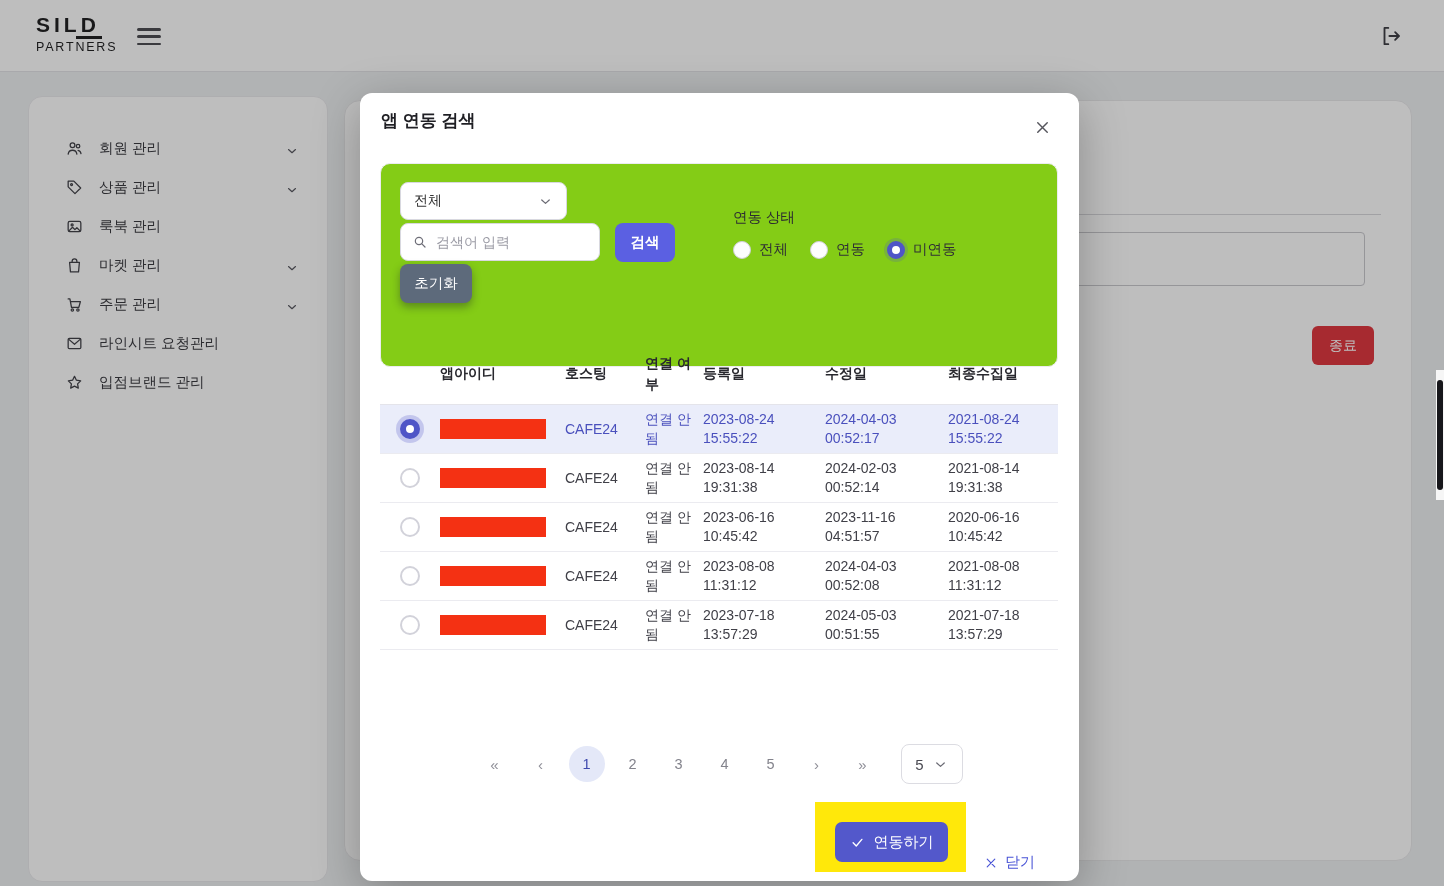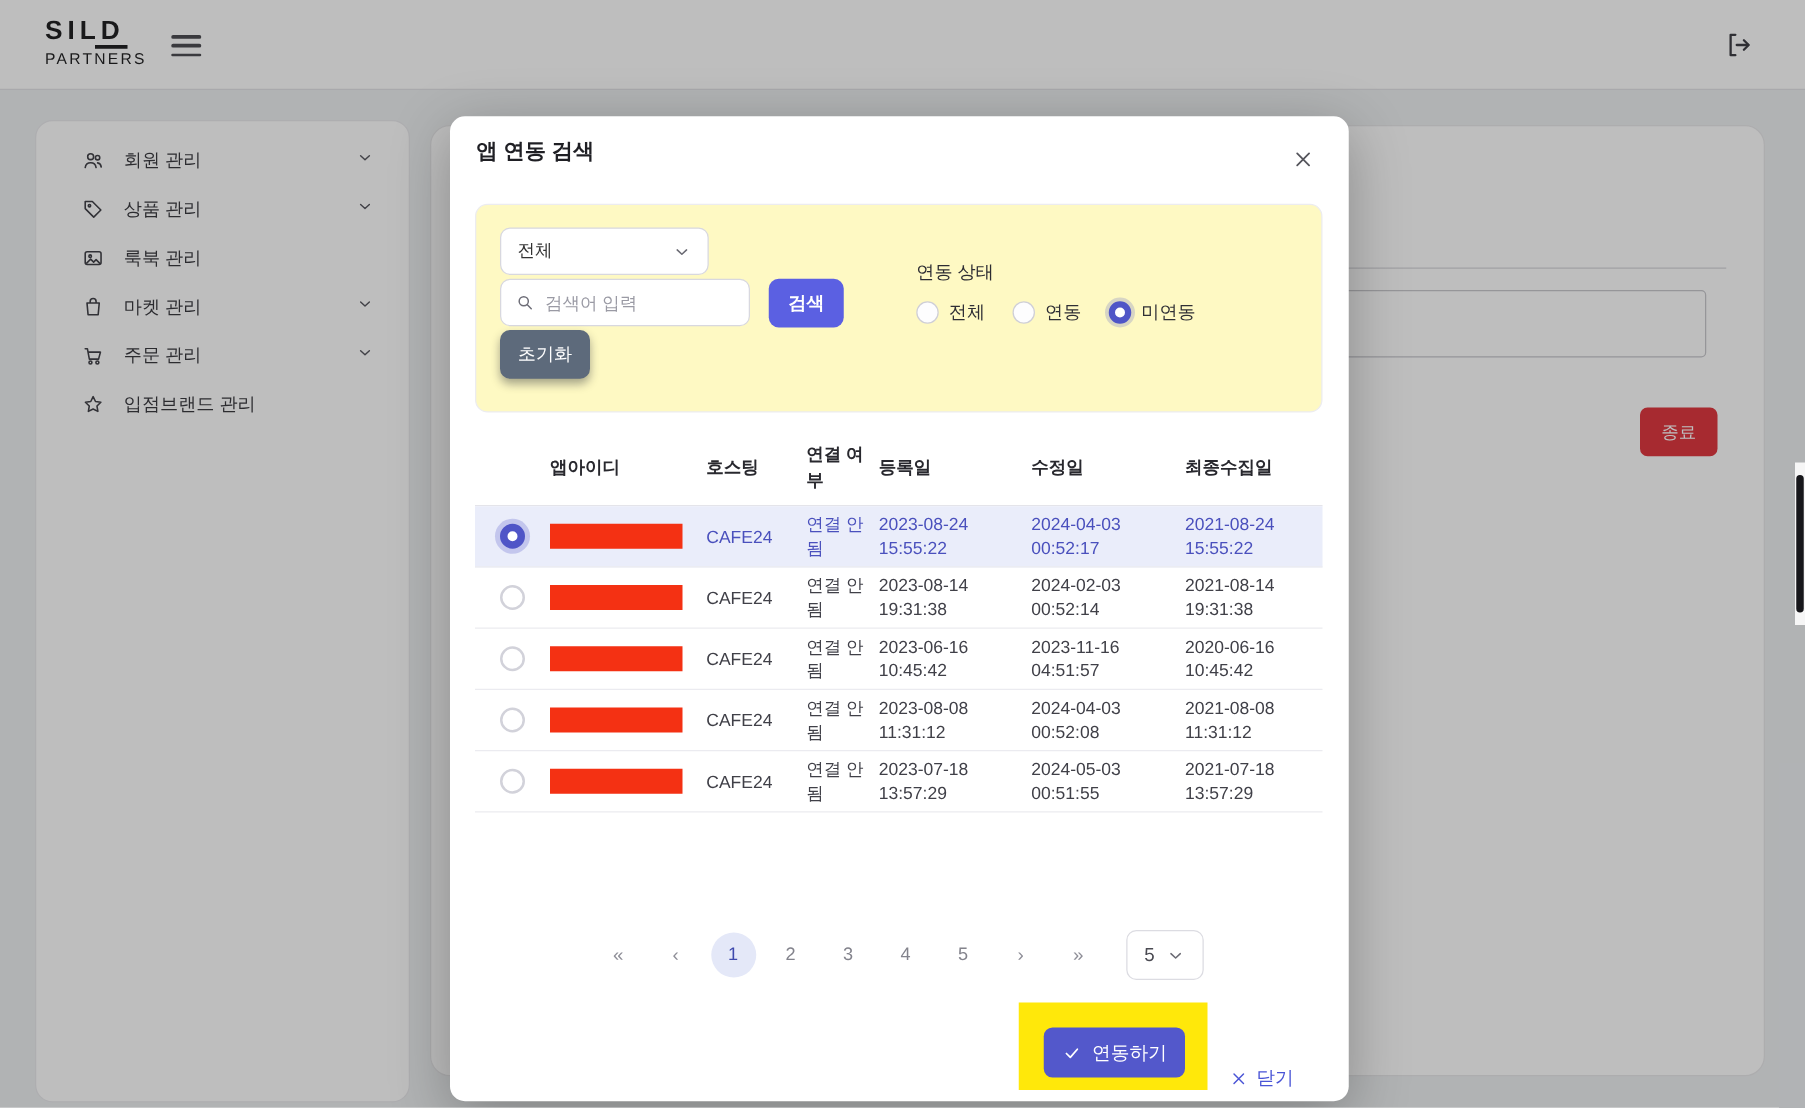--- a/index.html
+++ b/index.html
@@ -22,21 +22,21 @@
   .hamburger { position:absolute; left:137px; top:28px; width:24px; height:17px;
     display:flex; flex-direction:column; justify-content:space-between; cursor:pointer; }
   .hamburger span { height:2.5px; background:#4a4a50; border-radius:2px; }
   .logout-btn { position:absolute; right:40px; top:23px; width:26px; height:26px; color:#3b3b42; cursor:pointer; }
 
   .sidebar {
     position:absolute; left:28px; top:96px; width:300px; height:786px;
     background:#fff; border:1px solid #e9e9ec; border-radius:14px;
     padding-top:22px; z-index:1;
   }
-  .side-item { height:39px; display:flex; align-items:flex-start; padding:0 28px 0 36px; gap:15px;
+  .side-item { height:39px; display:flex; align-items:flex-end; padding:0 28px 0 36px; gap:15px;
     font-size:14.5px; color:#37373d; cursor:pointer; }
   .side-item .icn { color:#3f3f46; flex:0 0 auto; }
   .side-item .chev { margin-left:auto; color:#56565e; }
 
   .maincard {
     position:absolute; left:344px; top:100px; width:1068px; height:761px;
     background:#fff; border:1px solid #e8e8ea; border-radius:16px; z-index:1;
   }
   .mc-divider { position:absolute; left:30px; right:30px; top:113px; height:1px; background:#d8d8dc; }
   .mc-inputbox { position:absolute; left:30px; width:990px; top:131px; height:54px;
@@ -50,22 +50,22 @@
 
   
   .modal {
     position:absolute; left:360px; top:93px; width:719px; height:788px;
     background:#fff; border-radius:12px; z-index:10;
     box-shadow:0 12px 48px rgba(0,0,0,0.28);
   }
   .modal-title { position:absolute; left:21px; top:16px; font-size:17px; font-weight:bold; color:#1f1f24; }
   .modal-close { position:absolute; right:26px; top:24px; width:20px; height:20px; color:#55555c; cursor:pointer; background:none; border:none; }
 
-  .filter-panel { position:absolute; left:20px; top:70px; width:678px; height:167px;
-    background:#fef9c3; border:1px solid #ececf0; border-radius:10px; }
+  .filter-panel { position:absolute; left:20px; top:70px; width:678px; height:204px;
+    background:#84cc16; border:1px solid #ececf0; border-radius:10px; }
   .f-select { position:absolute; left:19px; top:18px; width:167px; height:38px;
     background:#fff; border:1px solid #d8d8df; border-radius:8px;
     display:flex; align-items:center; padding:0 13px; font-size:14px; color:#333; cursor:pointer; }
   .f-select .chev { margin-left:auto; color:#6b6b74; }
   .f-search { position:absolute; left:19px; top:59px; width:200px; height:38px;
     background:#fff; border:1px solid #d8d8df; border-radius:8px;
     display:flex; align-items:center; padding:0 11px; gap:8px; }
   .f-search .icn { color:#6e6e78; flex:0 0 auto; }
   .f-search input { border:none; outline:none; width:100%; font-size:14px; font-family:inherit; color:#333; background:transparent; }
   .f-search input::placeholder { color:#9a9aa4; }
@@ -211,20 +211,29 @@
     <span>주문 관리</span>
     <span class="chev">
         <svg width="14" height="14" viewBox="0 0 24 24" fill="none" stroke="currentColor" stroke-width="2" stroke-linecap="round" stroke-linejoin="round">
           <path d="M6 9.5 12 15l6-5.5"></path>
         </svg>
       </span>
   </div>
   <div class="side-item">
     <span class="icn">
         <svg width="19" height="19" viewBox="0 0 24 24" fill="none" stroke="currentColor" stroke-width="1.6" stroke-linejoin="round">
+          <rect x="4" y="5.5" width="16" height="13" rx="1.5"></rect>
+          <path d="M4.5 6.5 12 13l7.5-6.5"></path>
+        </svg>
+      </span>
+    <span>라인시트 요청관리</span>
+  </div>
+  <div class="side-item">
+    <span class="icn">
+        <svg width="19" height="19" viewBox="0 0 24 24" fill="none" stroke="currentColor" stroke-width="1.6" stroke-linejoin="round">
           <path d="M12 4.2l2.4 4.9 5.4.8-3.9 3.8.9 5.4L12 16.6l-4.8 2.5.9-5.4-3.9-3.8 5.4-.8z"></path>
         </svg>
       </span>
     <span>입점브랜드 관리</span>
   </div>
 </nav>
 
 <section class="maincard">
   <div class="mc-divider"></div>
   <div class="mc-inputbox"></div>

